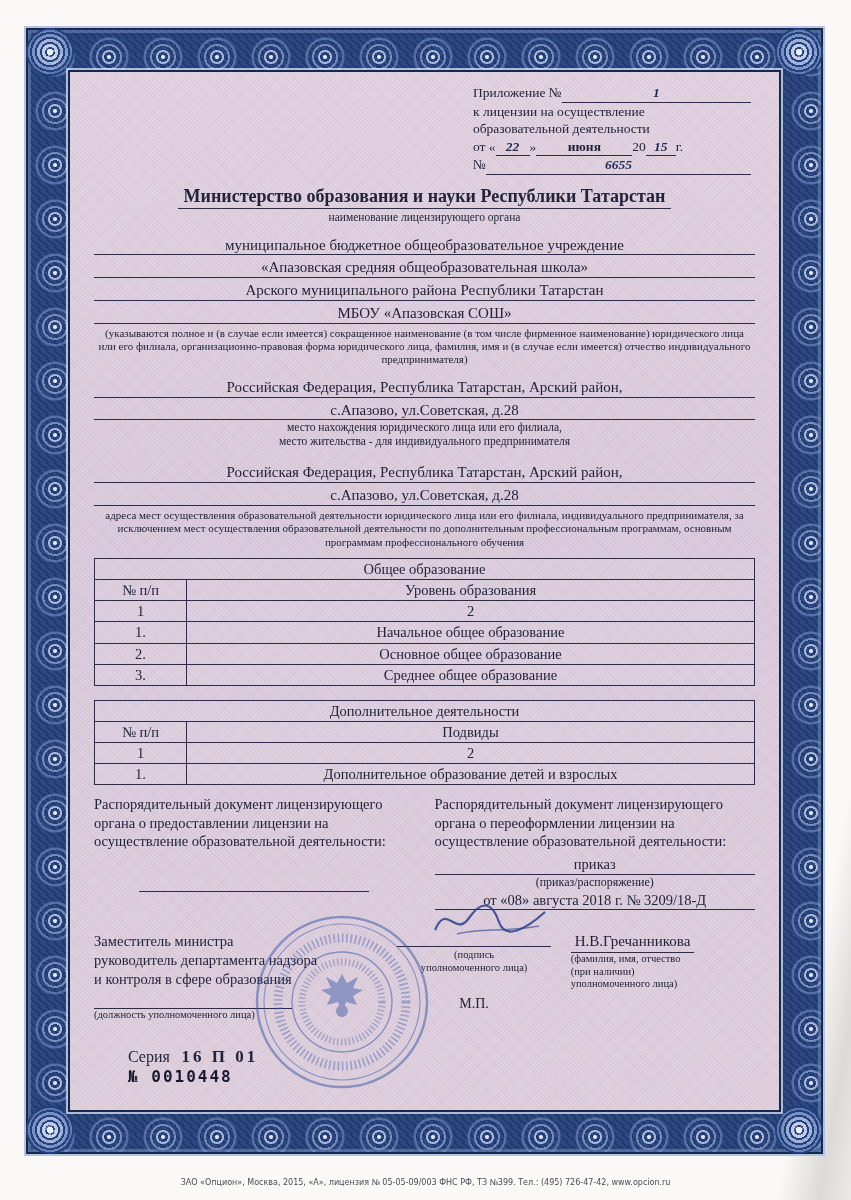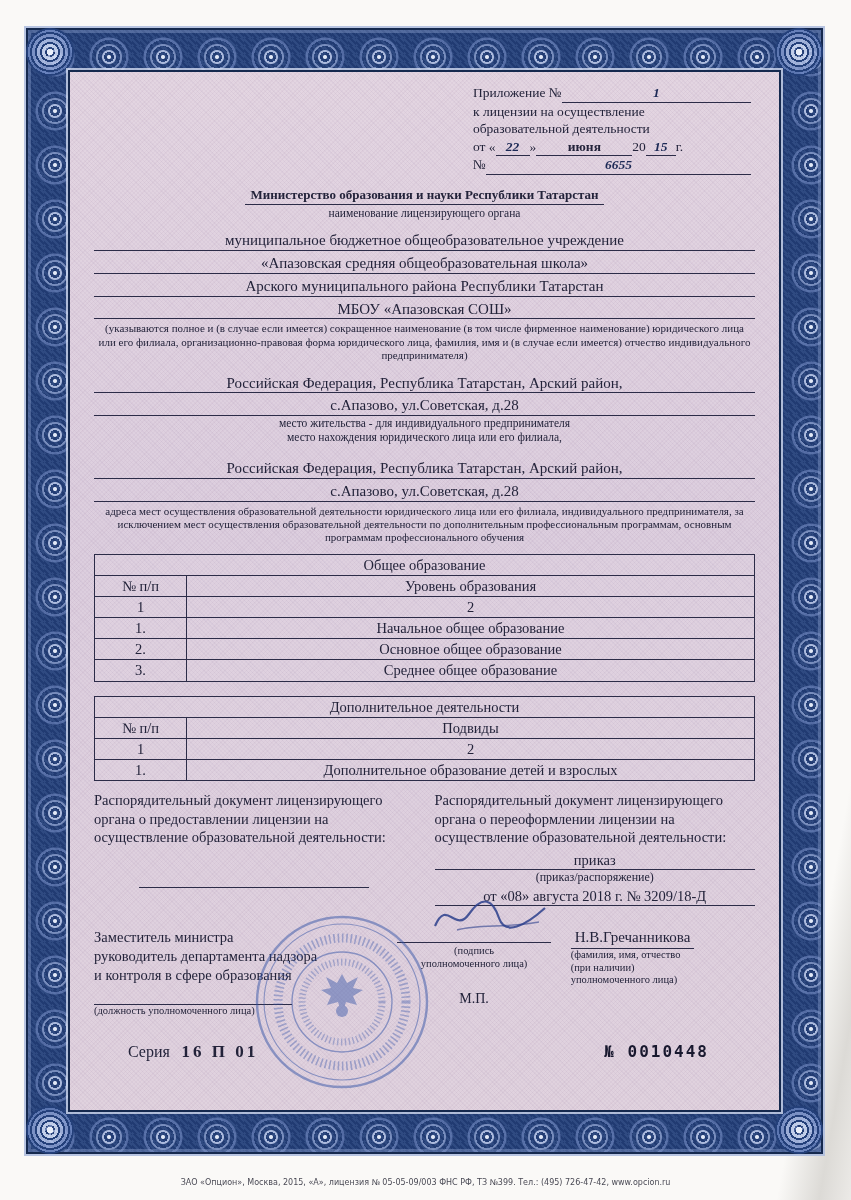--- a/index.html
+++ b/index.html
@@ -65,21 +65,21 @@
     display: inline-block; border-bottom: 1px solid #2c2c48;
     text-align: center; padding: 0 2px;
   }
   .grow { flex: 1; }
   .hand { font-style: italic; font-weight: bold; color: #1d2a56; }
   .b { font-weight: bold; }
   .w30 { width: 34px; } .w86 { width: 96px; } .w26 { width: 30px; }
   
   .ministry { text-align: center; margin-top: 10px; }
   .ministry .title {
-    display: inline-block; font-size: 13px; font-weight: bold;
+    display: inline-block; font-size: 18px; font-weight: bold;
     border-bottom: 1.5px solid #2c2c48; padding: 0 6px 1px;
   }
   .ministry .sub { font-size: 11.5px; margin-top: 1px; }
   
   .uline {
     border-bottom: 1px solid #2c2c48; text-align: center;
     font-size: 15px; padding: 3px 0 0; min-height: 21px;
   }
   .note { font-size: 11px; text-align: center; line-height: 1.22; margin: 3px auto 0; max-width: 656px; }
   .note-md { font-size: 11.5px; text-align: center; line-height: 1.22; }
@@ -100,21 +100,21 @@
   .sig { display: flex; margin-top: 22px; }
   .sig-left { width: 45%; font-size: 14.5px; line-height: 1.3; }
   .sig-left .ul { display: inline-block; border-bottom: 1px solid #2c2c48; padding-bottom: 19px; }
   .small-note { font-size: 10.5px; line-height: 1.2; }
   .sig-mid { width: 25%; text-align: center; position: relative; padding-top: 2px; }
   .sig-line { border-bottom: 1px solid #2c2c48; margin: 0 6px 2px; }
   .sig-mid .mp { margin-top: 20px; font-size: 14px; }
   .sig-right { width: 30%; padding-left: 14px; }
   .sig-right .name { display: inline-block; border-bottom: 1px solid #2c2c48; font-size: 15px; padding: 0 4px 1px; }
   
-  .series-row { display: flex; justify-content: space-between; margin-top: 24px; padding: 0 46px 0 34px; align-items: baseline; }
+  .series-row { display: flex; justify-content: space-between; margin-top: 24px; padding: 0 46px 0 34px; align-items: baseline; flex-direction: column; }
   .series-label { font-size: 16px; }
   .series-value { font-weight: bold; font-size: 17px; letter-spacing: 3px; margin-left: 8px; }
   .doc-number { font-family: "DejaVu Sans Mono", monospace; font-weight: bold; font-size: 16px; letter-spacing: 2px; color: #18182e; }
   
   .stamp { position: absolute; left: 252px; top: 912px; opacity: .9; }
   .autograph { position: absolute; right: 4px; top: -34px; }
   
   .imprint {
     position: absolute; bottom: 13px; left: 0; width: 100%;
     text-align: center; font-size: 8px; color: #4a4a55;
@@ -166,22 +166,22 @@
           <div class="uline">муниципальное бюджетное общеобразовательное учреждение</div>
           <div class="uline">«Апазовская средняя  общеобразовательная школа»</div>
           <div class="uline">Арского муниципального района Республики Татарстан</div>
           <div class="uline">МБОУ «Апазовская СОШ»</div>
           <div class="note">(указываются полное и (в случае если имеется) сокращенное наименование (в том числе фирменное наименование) юридического лица или его филиала, организационно-правовая форма юридического лица, фамилия, имя и (в случае если имеется) отчество индивидуального предпринимателя)</div>
         </div>
 
         <div class="sp8">
           <div class="uline">Российская Федерация, Республика Татарстан, Арский район,</div>
           <div class="uline">с.Апазово, ул.Советская, д.28</div>
+          <div class="note-md">место нахождения юридического лица или его филиала,</div>
           <div class="note-md">место жительства - для индивидуального предпринимателя</div>
-          <div class="note-md">место нахождения юридического лица или его филиала,</div>
         </div>
 
         <div class="sp12">
           <div class="uline">Российская Федерация, Республика Татарстан, Арский район,</div>
           <div class="uline">с.Апазово, ул.Советская, д.28</div>
           <div class="note">адреса мест осуществления образовательной деятельности юридического лица или его филиала, индивидуального предпринимателя, за исключением мест осуществления образовательной деятельности по дополнительным профессиональным программам, основным программам профессионального обучения</div>
         </div>
 
         <table class="edu">
           <tbody>

